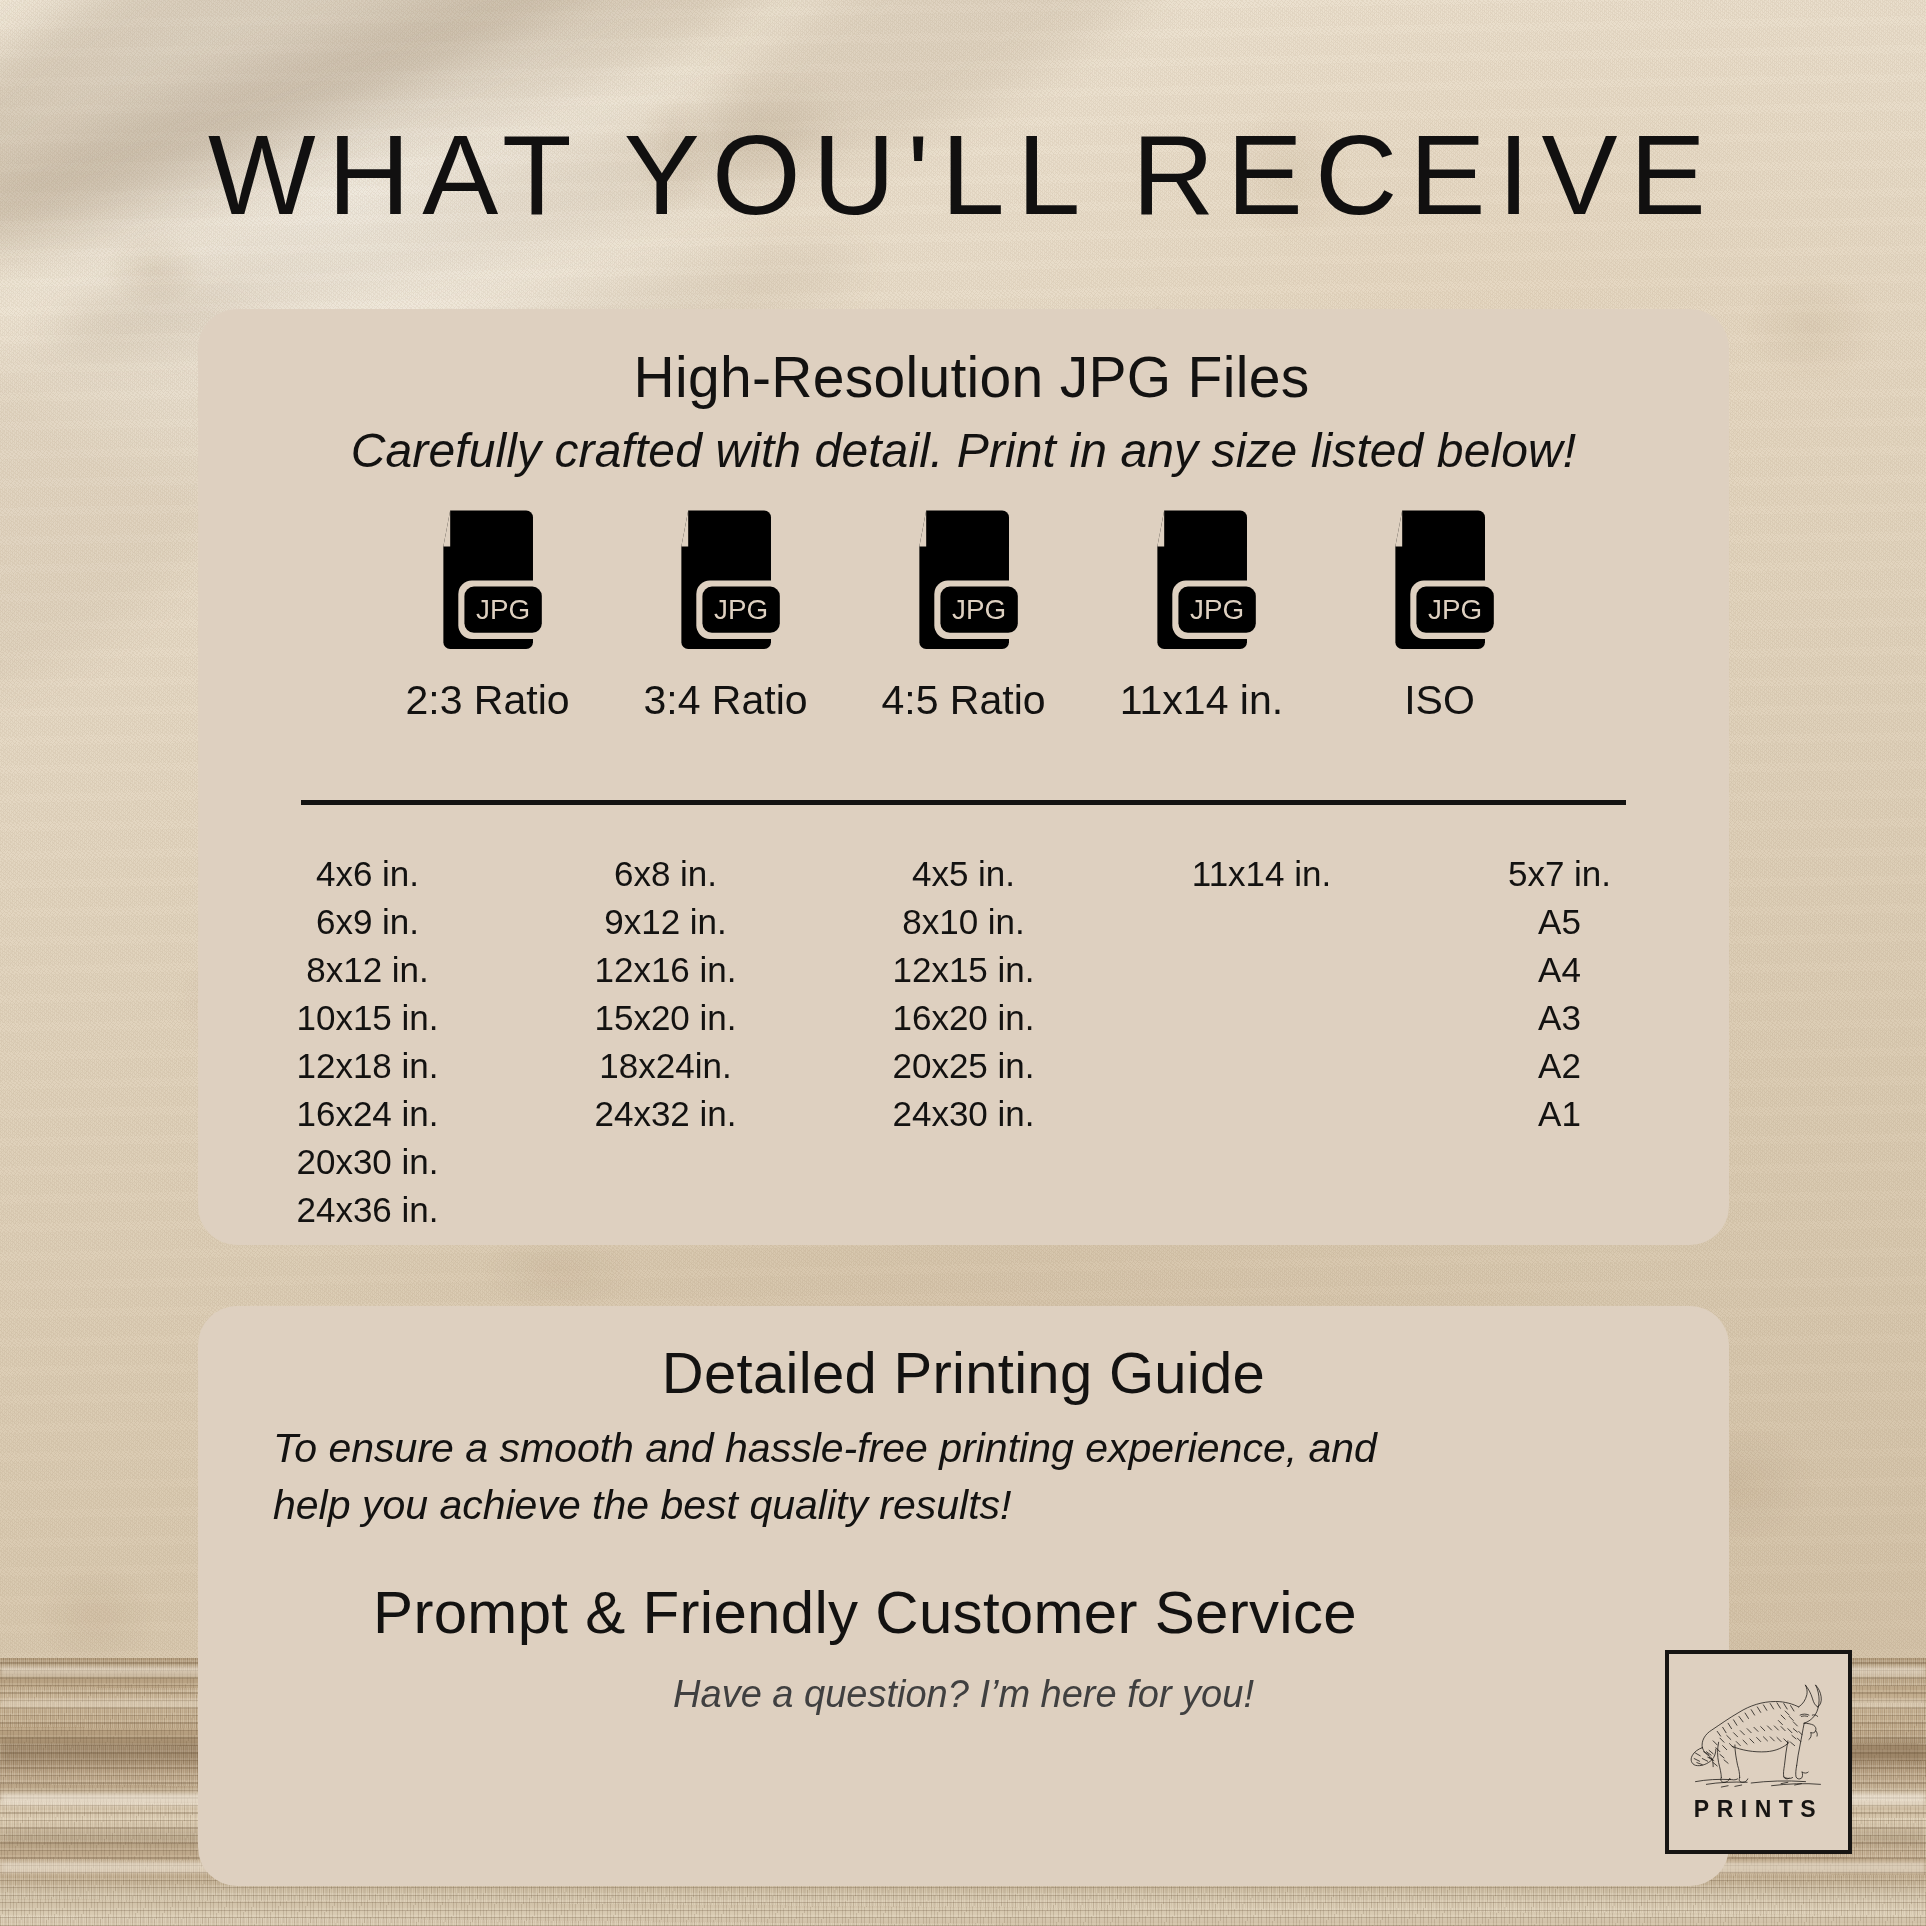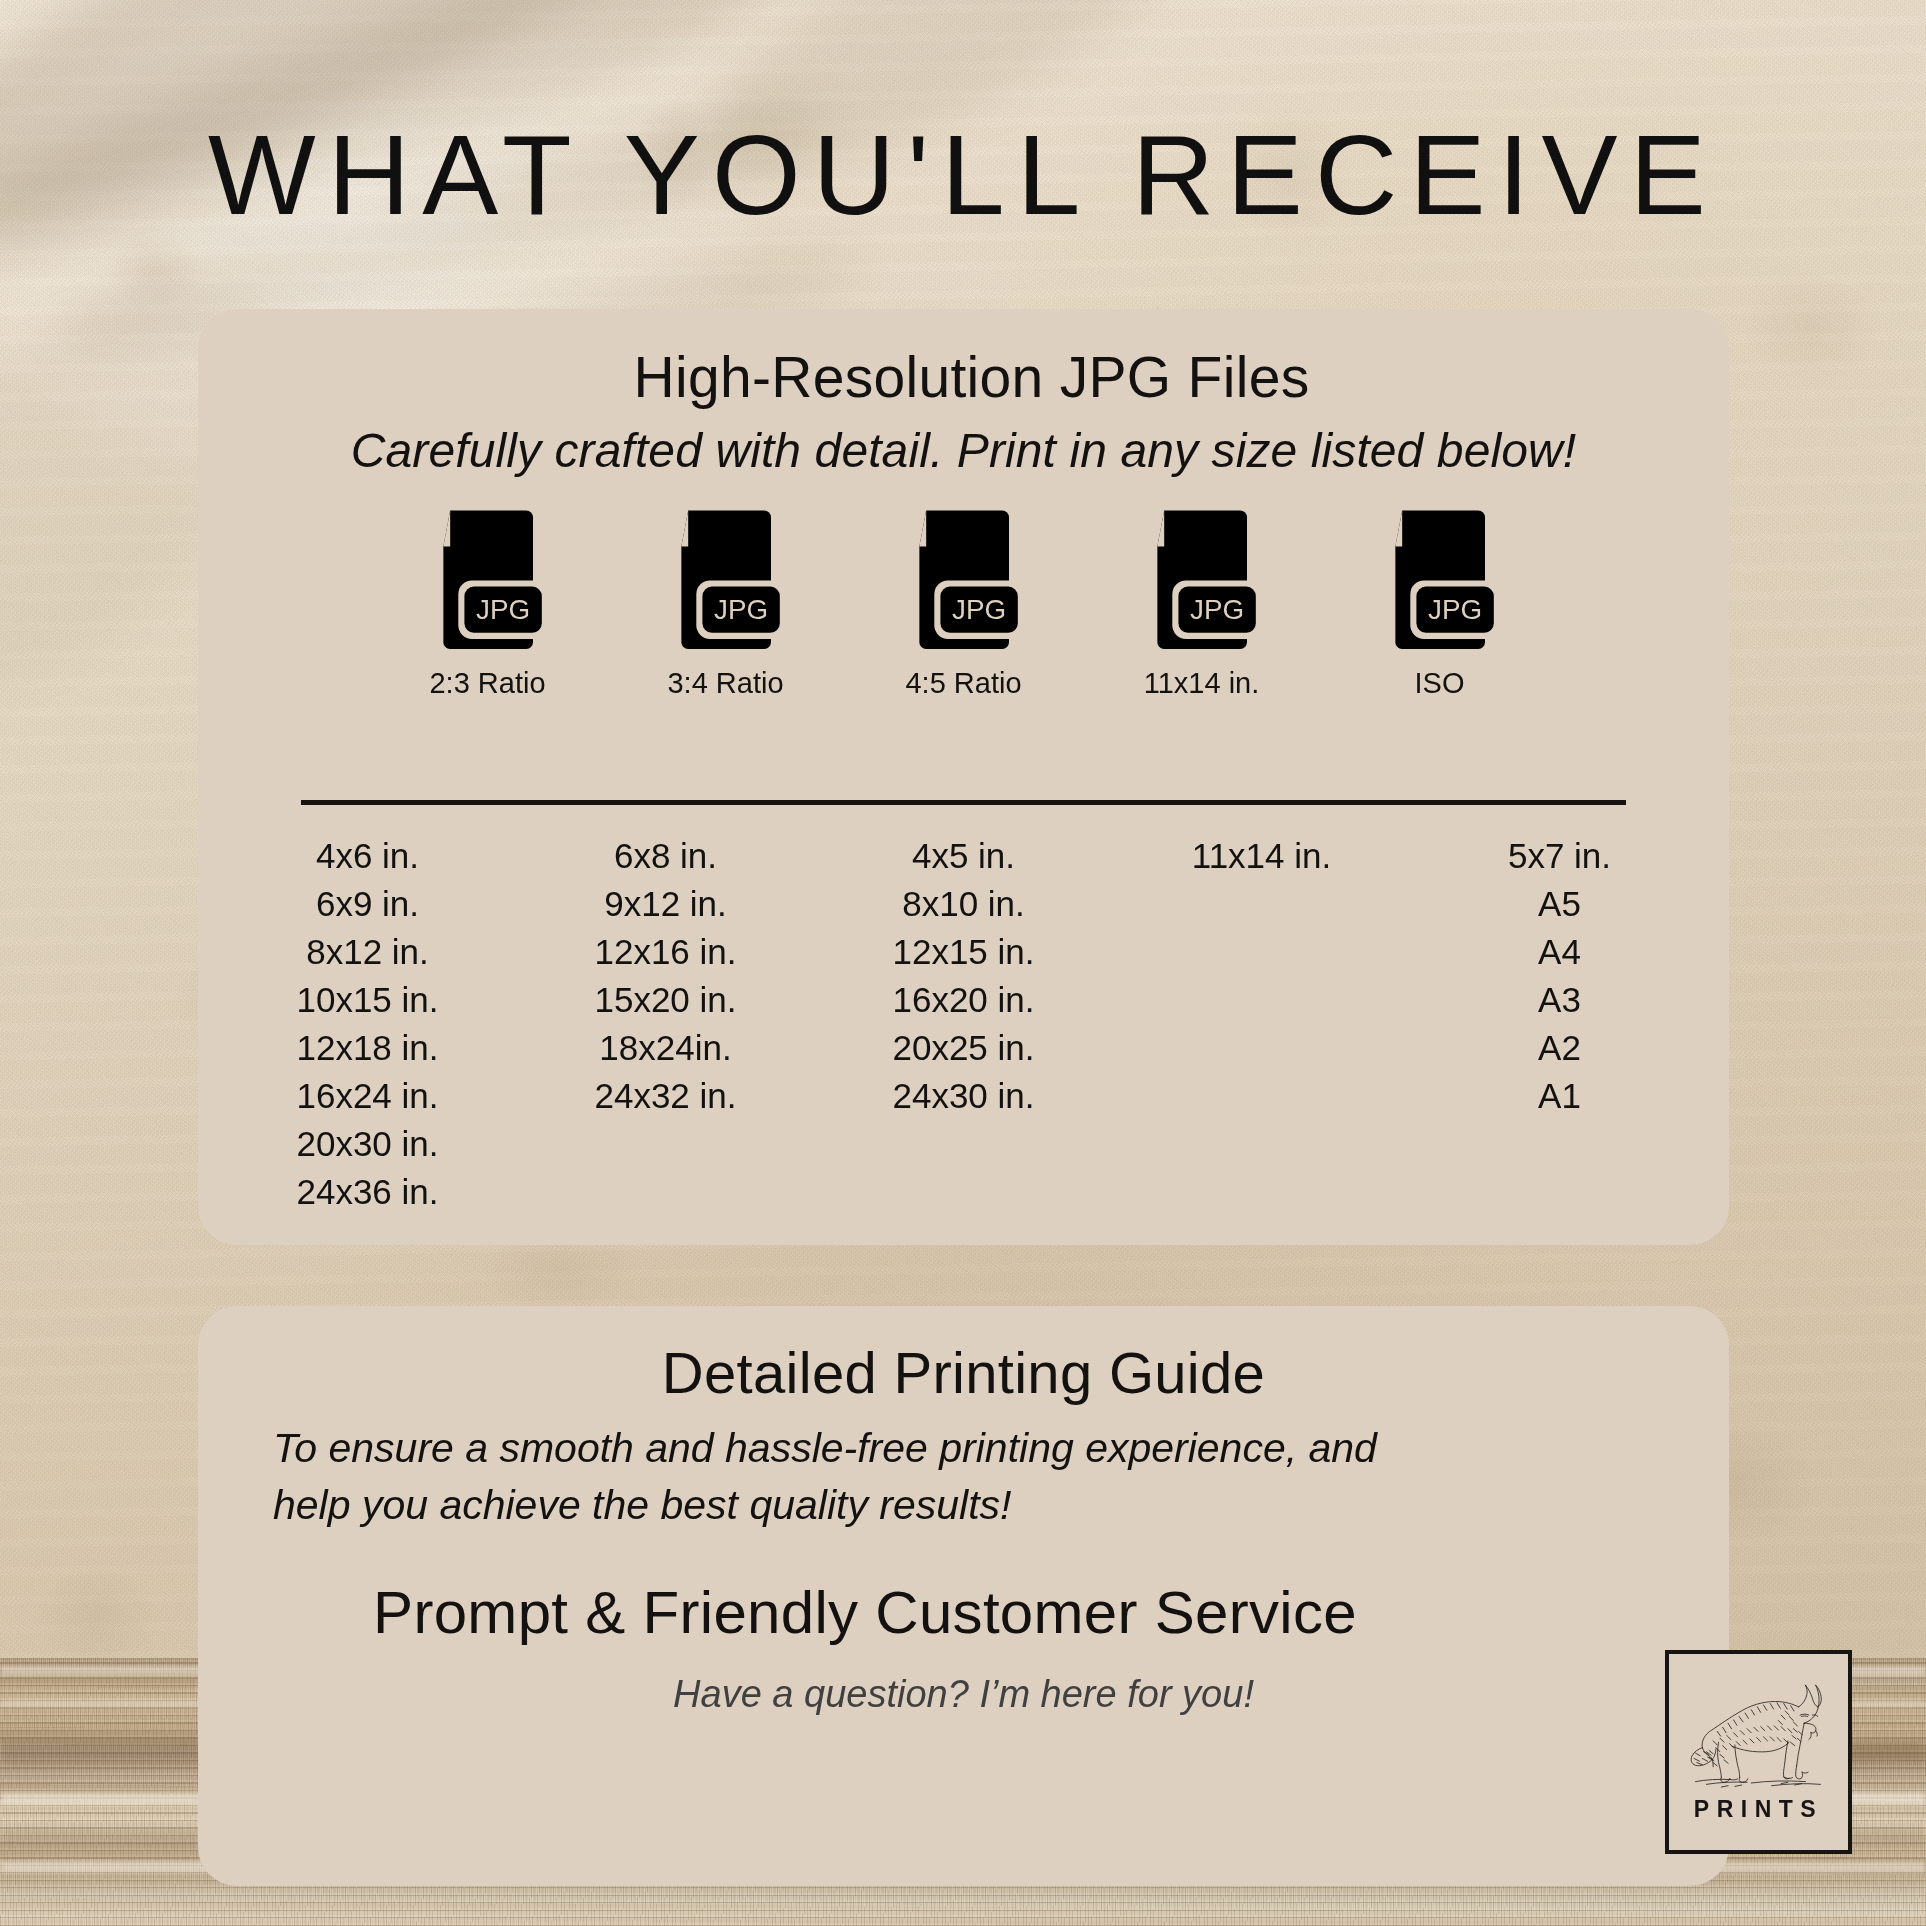--- a/index.html
+++ b/index.html
@@ -97,32 +97,32 @@
     font-size:48px;letter-spacing:0.1px;
   }
 
   .icon-row{
     position:absolute;left:0;top:200px;width:1531px;
     display:flex;justify-content:center;
   }
   .icon-cell{width:238px;display:flex;flex-direction:column;align-items:center;}
   .jpg-icon{width:129px;height:143px;display:block;}
   .icon-label{
-    margin-top:15px;font-size:29px;color:#131211;font-weight:400;white-space:nowrap;
+    margin-top:25px;font-size:41px;color:#131211;font-weight:400;white-space:nowrap;
   }
 
   .divider{
     position:absolute;left:103px;top:491px;width:1325px;height:4.8px;background:#141312;
   }
 
   .size-grid{
     position:absolute;left:0;top:523px;width:1531px;
     display:flex;justify-content:center;gap:60px;
   }
-  .size-col{width:238px;display:flex;flex-direction:column;align-items:center;}
+  .size-col{width:238px;display:flex;flex-direction:column;align-items:center;margin-top:18px;}
   .size-item{
     font-size:35px;line-height:48px;color:#131211;font-weight:400;white-space:nowrap;
   }
 
   
   .g-title{
     text-align:center;color:#131211;font-weight:400;font-size:58px;letter-spacing:0.3px;
   }
   .g-body{
     text-align:left;color:#131211;font-style:italic;font-size:41px;line-height:57px;

